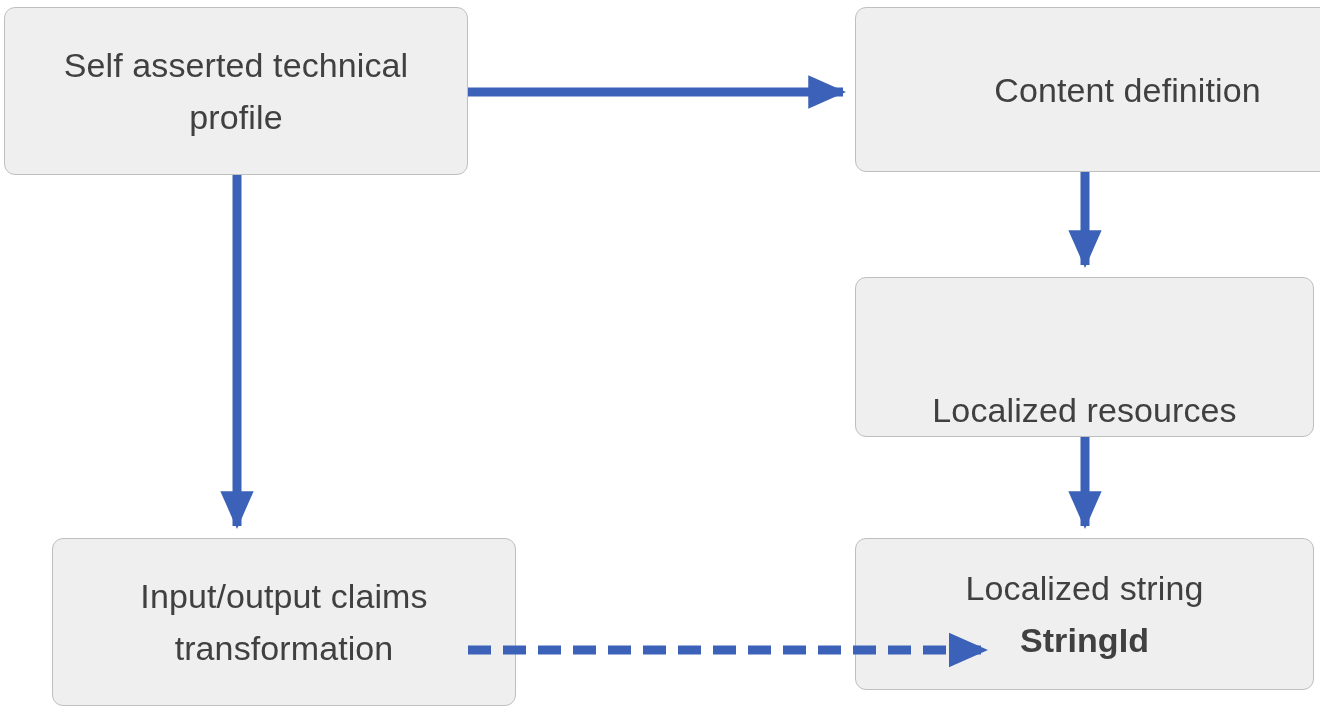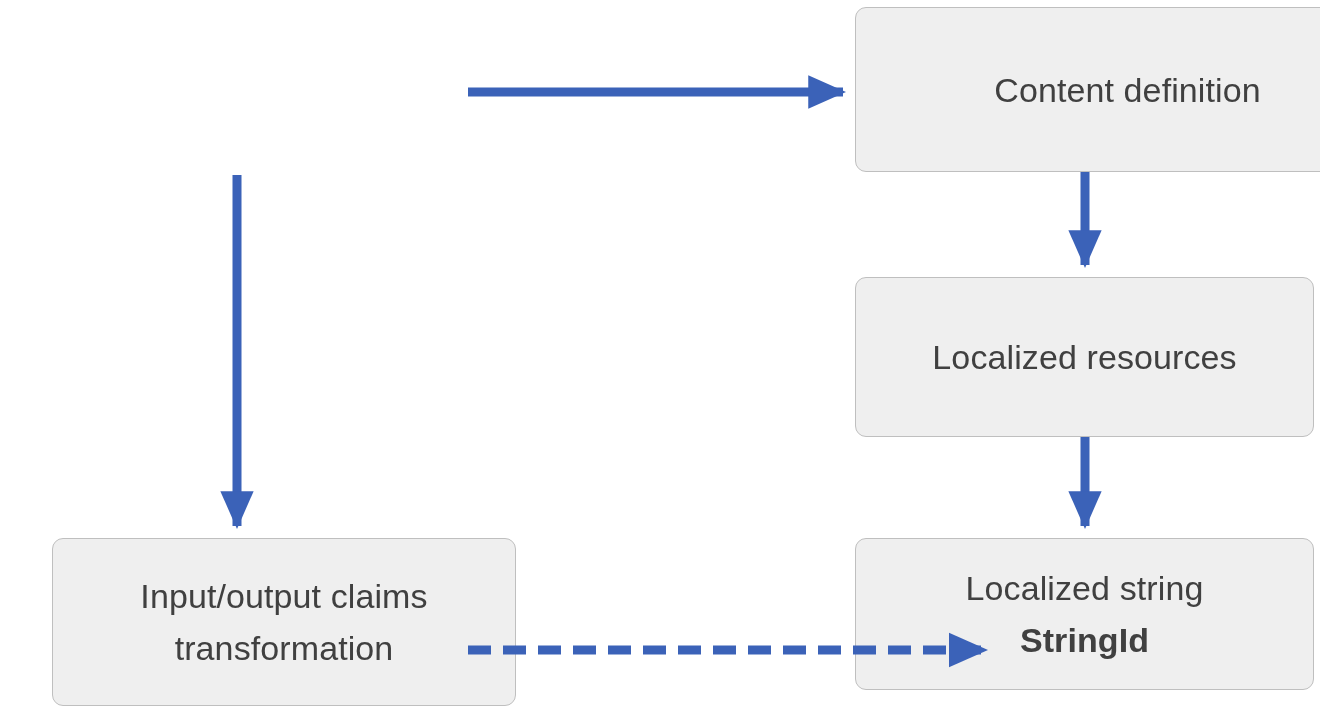--- a/index.html
+++ b/index.html
@@ -40,21 +40,21 @@
     width: 100%;
     padding: 0 10px;
     box-sizing: border-box;
   }
   .node .label .bold {
     font-weight: bold;
   }
   
   #node-self-asserted      { left: 4px;   top: 7px;   width: 464px; height: 168px; }
   #node-content-definition { left: 855px; top: 7px;   width: 545px; height: 165px; }
-  #node-localized-resources{ left: 855px; top: 277px; width: 459px; height: 160px; }
+  #node-localized-resources{ left: 855px; top: 277px; width: 459px; height: 160px; align-items: flex-end; }
   #node-input-output       { left: 4px;   top: 538px; width: 464px; height: 168px; margin-left: 48px; }
   #node-localized-string   { left: 855px; top: 538px; width: 459px; height: 152px; }
 
   
   #connectors {
     position: absolute;
     left: 0;
     top: 0;
     width: 1320px;
     height: 716px;
@@ -92,20 +92,23 @@
     
     <line class="hit" x1="1085" y1="172" x2="1085" y2="265" stroke="#3B62B8" stroke-width="9" stroke-linecap="butt" marker-end="url(#arrow-down)"></line>
 
     
     <line class="hit" x1="1085" y1="437" x2="1085" y2="526" stroke="#3B62B8" stroke-width="9" stroke-linecap="butt" marker-end="url(#arrow-down)"></line>
 
       StringId (dashed) --&gt;
     <line class="hit" x1="468" y1="650" x2="985" y2="650" stroke="#3B62B8" stroke-width="9" stroke-linecap="butt" stroke-dasharray="23 12" marker-end="url(#arrow-dashed)"></line>
   </svg>
 
+  <div class="node" id="node-self-asserted">
+    <span class="label">Self asserted technical profile</span>
+  </div>
 
   <div class="node" id="node-content-definition">
     <span class="label">Content definition</span>
   </div>
 
   <div class="node" id="node-localized-resources">
     <span class="label">Localized resources</span>
   </div>
 
   <div class="node" id="node-input-output">

